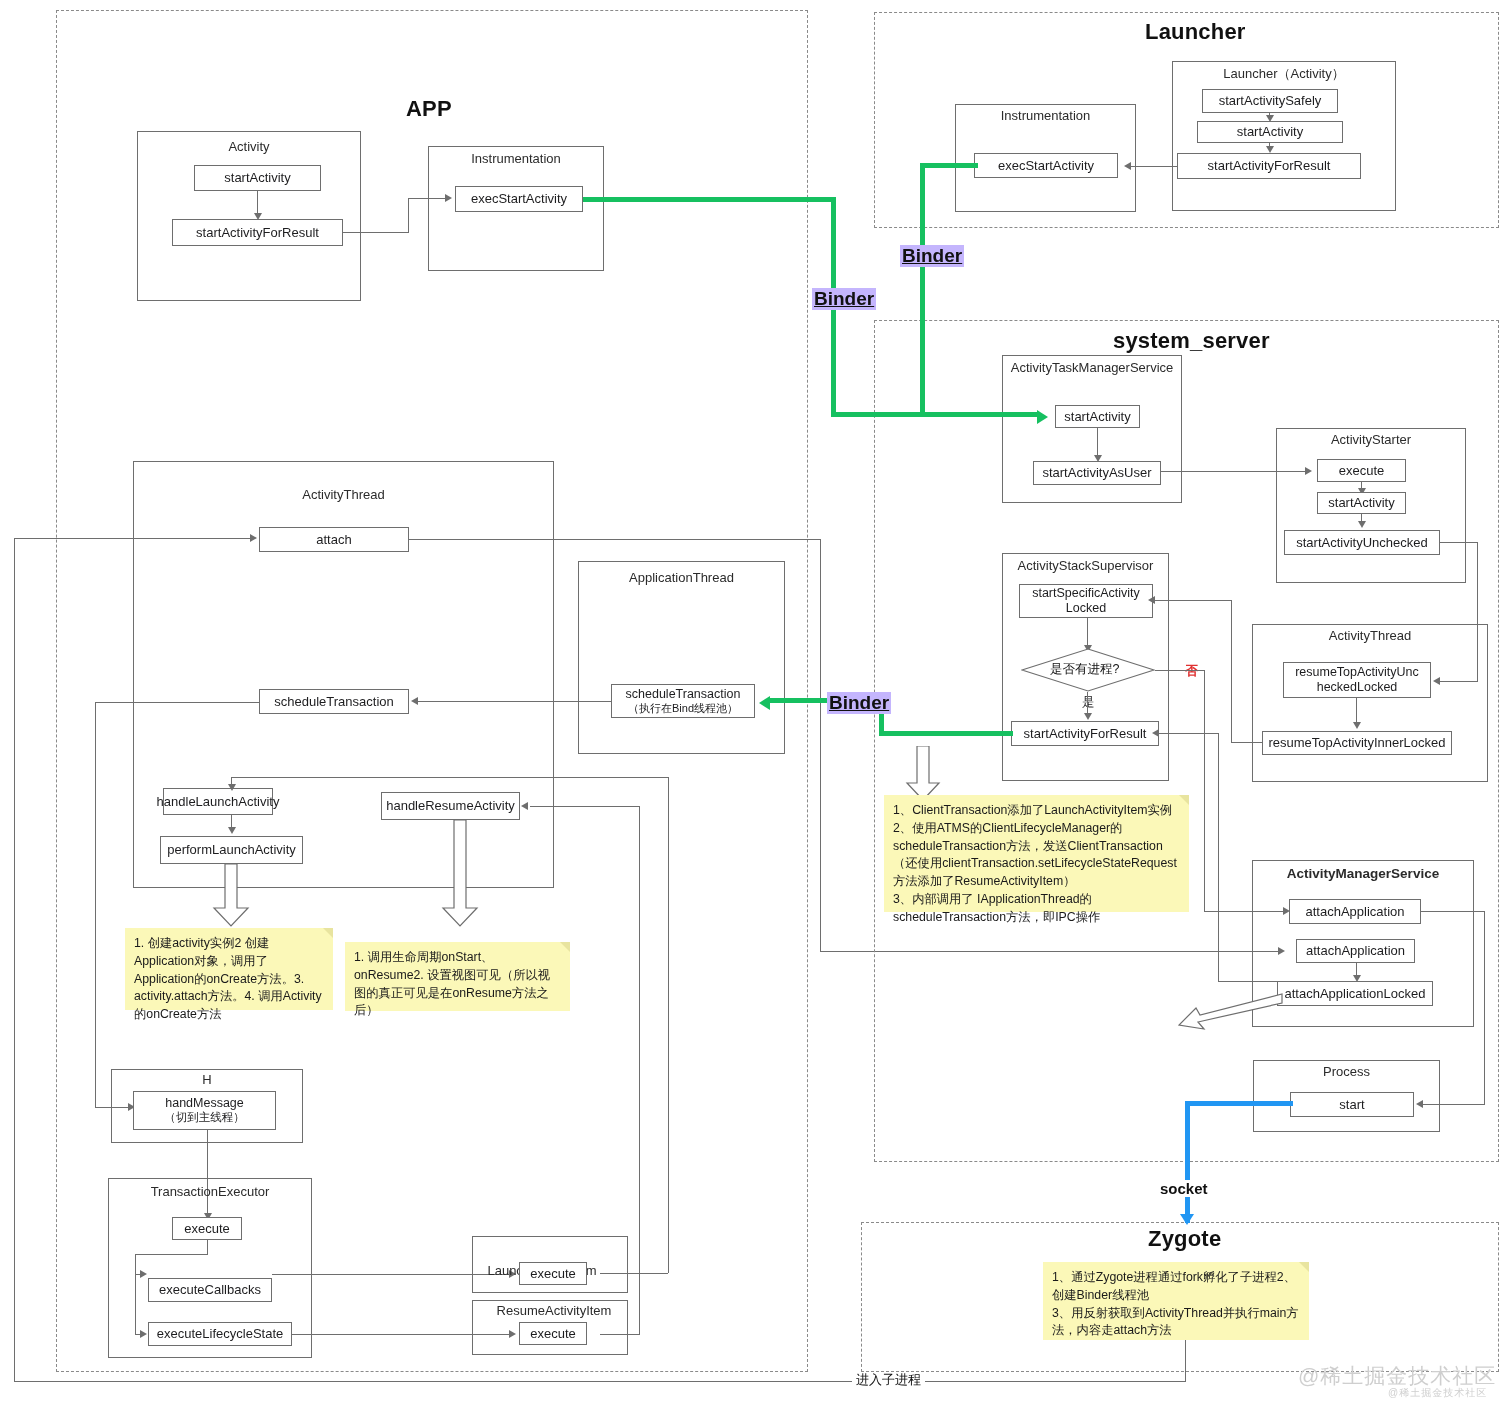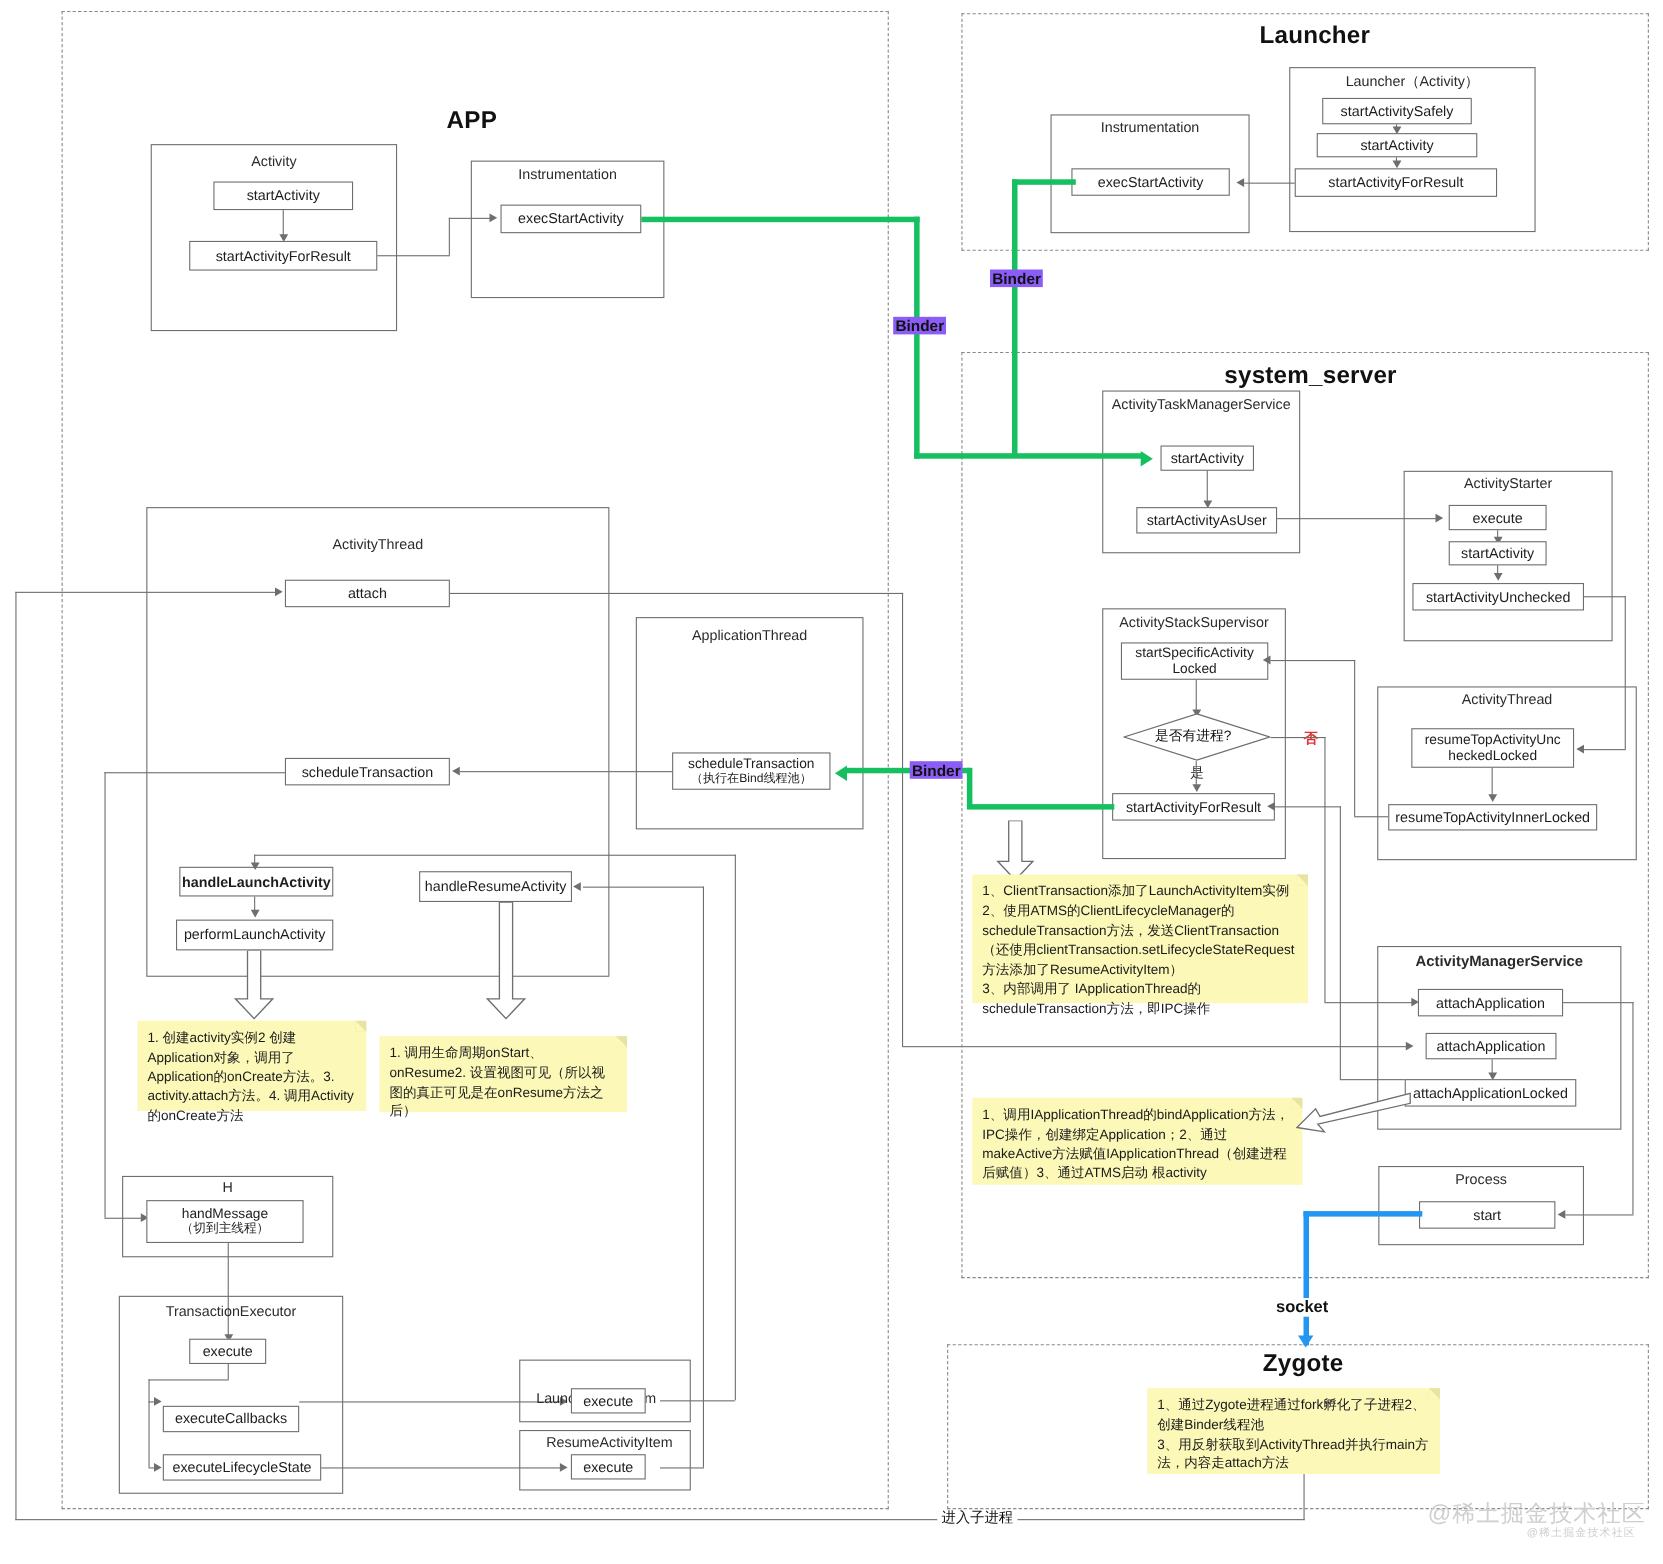--- a/index.html
+++ b/index.html
@@ -34,22 +34,22 @@
       border-right:4px solid transparent;border-top:7px solid #6e6e6e;}
 
   
   .gl{position:absolute;background:#16c060;}
   .gh{height:5px;}
   .gv{width:5px;}
   .gah{position:absolute;width:0;height:0;border-top:7px solid transparent;
        border-bottom:7px solid transparent;border-left:11px solid #16c060;}
   .gahl{position:absolute;width:0;height:0;border-top:7px solid transparent;
        border-bottom:7px solid transparent;border-right:11px solid #16c060;}
-  .binder-lbl{position:absolute;font-size:14px;font-weight:700;color:#111;background:#8b5cf6;
-              padding:0 2px;white-space:nowrap;}
+  .binder-lbl{position:absolute;font-size:19px;font-weight:700;color:#111;background:#c4b5fd;
+              padding:0 2px;white-space:nowrap;text-decoration:underline;}
 
   
   .bl{position:absolute;background:#2196f3;}
   .bh{height:5px;}
   .bv{width:5px;}
   .bav{position:absolute;width:0;height:0;border-left:7px solid transparent;
        border-right:7px solid transparent;border-top:11px solid #2196f3;}
   .socket-lbl{position:absolute;font-size:15px;font-weight:700;color:#111;white-space:nowrap;}
 
   
@@ -99,21 +99,21 @@
 
   <div class="ln h" style="left:343px;top:232px;width:66px;"></div>
   <div class="ln v" style="left:408px;top:198px;height:34px;"></div>
   <div class="ln h" style="left:408px;top:198px;width:40px;"></div>
   <div class="ah" style="left:445px;top:194px;"></div>
 
   <div class="grp" style="left:133px;top:461px;width:421px;height:427px;"></div>
   <div class="grp-title" style="left:133px;top:487px;width:421px;">ActivityThread</div>
   <div class="mb" style="left:259px;top:527px;width:150px;height:25px;">attach</div>
   <div class="mb" style="left:259px;top:689px;width:150px;height:25px;">scheduleTransaction</div>
-  <div class="mb" style="left:163px;top:788px;width:140px;height:27px;font-weight:bold;">handleLaunchActivity</div>
+  <div class="mb" style="left:163px;top:788px;width:110px;height:27px;">handleLaunchActivity</div>
   <div class="mb" style="left:160px;top:836px;width:143px;height:28px;">performLaunchActivity</div>
   <div class="mb" style="left:361px;top:792px;width:139px;height:28px;margin-left:20px;">handleResumeActivity</div>
 
   <div class="grp" style="left:578px;top:561px;width:207px;height:193px;"></div>
   <div class="grp-title" style="left:578px;top:570px;width:207px;">ApplicationThread</div>
   <div class="mb two" style="left:611px;top:684px;width:144px;height:34px;flex-direction:column;">
     <span>scheduleTransaction</span>
     <span style="font-size:11px;">（执行在Bind线程池）</span>
   </div>
 
@@ -300,21 +300,20 @@
   <div class="mb" style="left:1296px;top:939px;width:119px;height:24px;">attachApplication</div>
   <div class="ln v" style="left:1356px;top:963px;height:15px;"></div>
   <div class="av" style="left:1353px;top:975px;"></div>
   <div class="mb" style="left:1277px;top:981px;width:156px;height:25px;">attachApplicationLocked</div>
 
   <div class="ln h" style="left:1421px;top:911px;width:64px;"></div>
   <div class="ln v" style="left:1484px;top:911px;height:193px;"></div>
   <div class="ln h" style="left:1423px;top:1104px;width:62px;"></div>
   <div class="ahl" style="left:1416px;top:1100px;"></div>
 
-  <div class="note" style="left:884px;top:998px;width:300px;height:79px;">1、调用IApplicationThread的bindApplication方法，IPC操作，创建绑定Application；2、通过makeActive方法赋值IApplicationThread（创建进程后赋值）3、通过ATMS启动 根activity</div>
   <svg class="blockarrow" style="left:1178px;top:992px;" width="106" height="40" viewBox="0 0 106 40">
     <polygon points="104,2 104,11 20,30 26,37 1,33 18,16 22,23" fill="#ffffff" stroke="#6e6e6e" stroke-width="1.2"></polygon>
   </svg>
 
   <div class="grp" style="left:1253px;top:1060px;width:187px;height:72px;"></div>
   <div class="grp-title" style="left:1253px;top:1064px;width:187px;">Process</div>
   <div class="mb" style="left:1290px;top:1092px;width:124px;height:25px;">start</div>
 
   <div class="zone" style="left:861px;top:1222px;width:638px;height:150px;"></div>
   <div class="zone-title" style="left:1148px;top:1226px;">Zygote</div>

